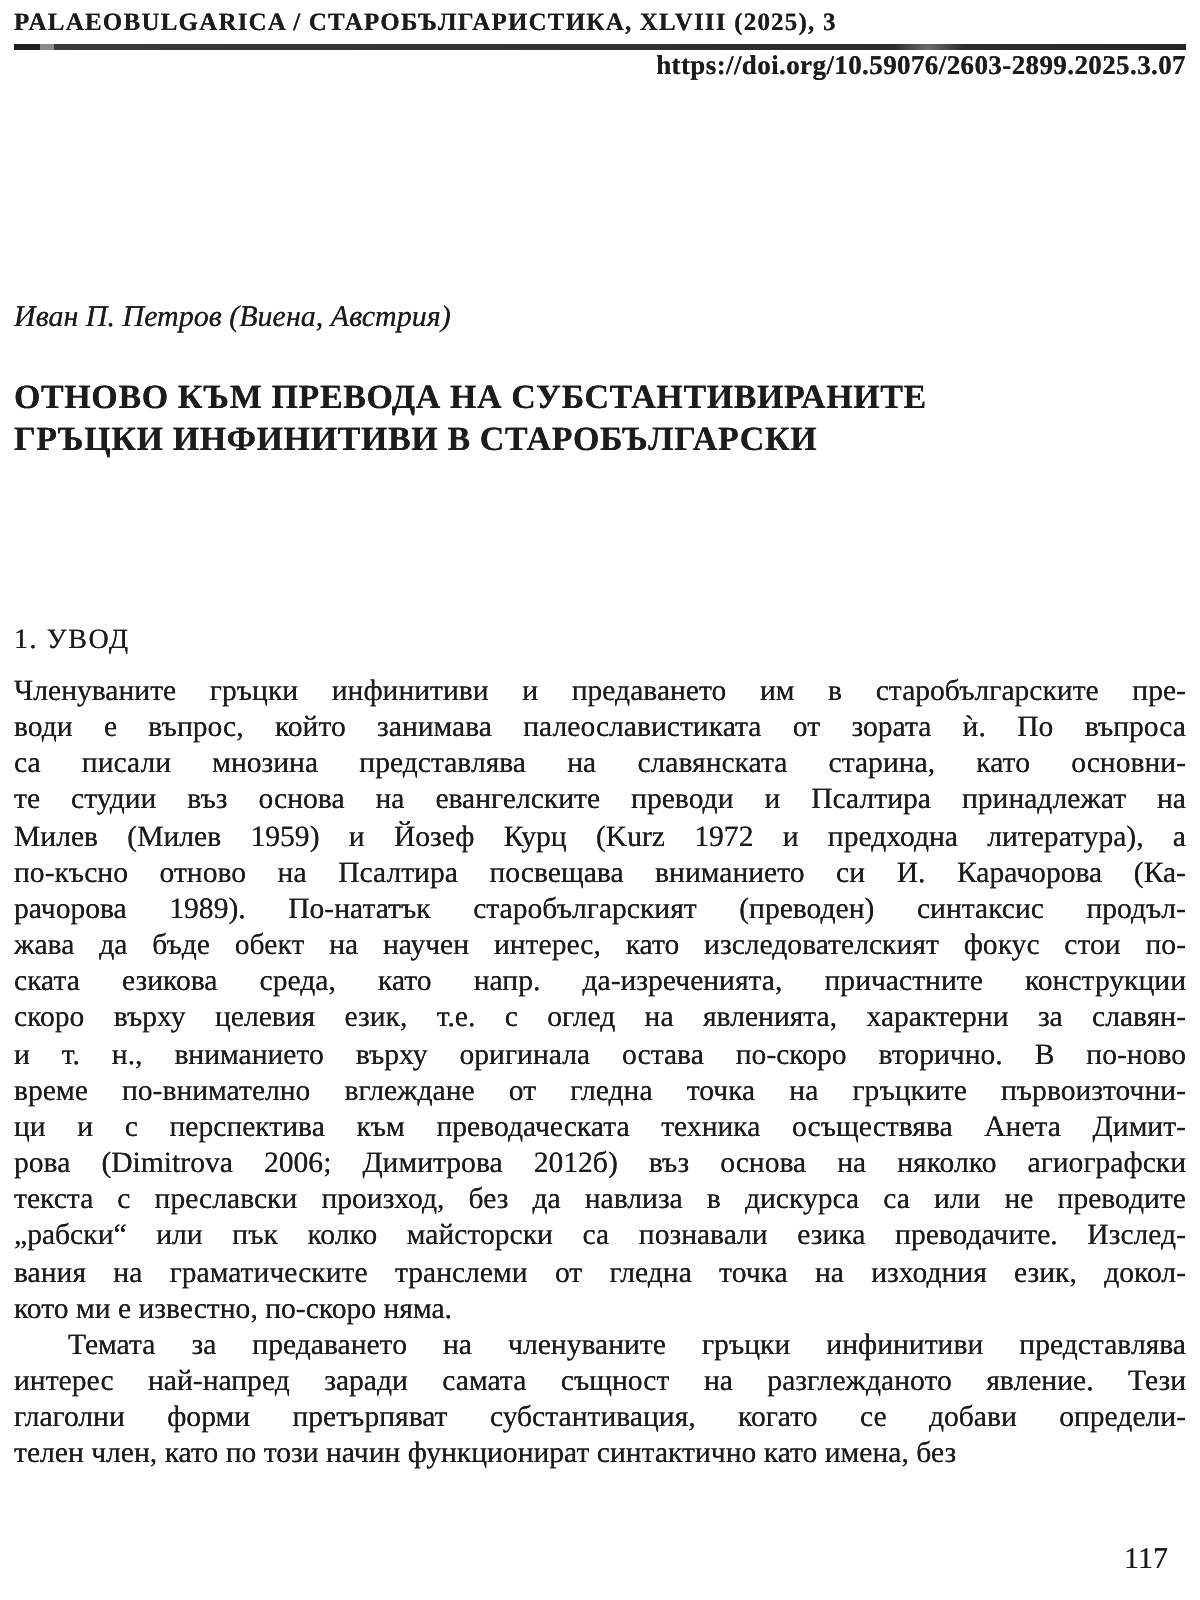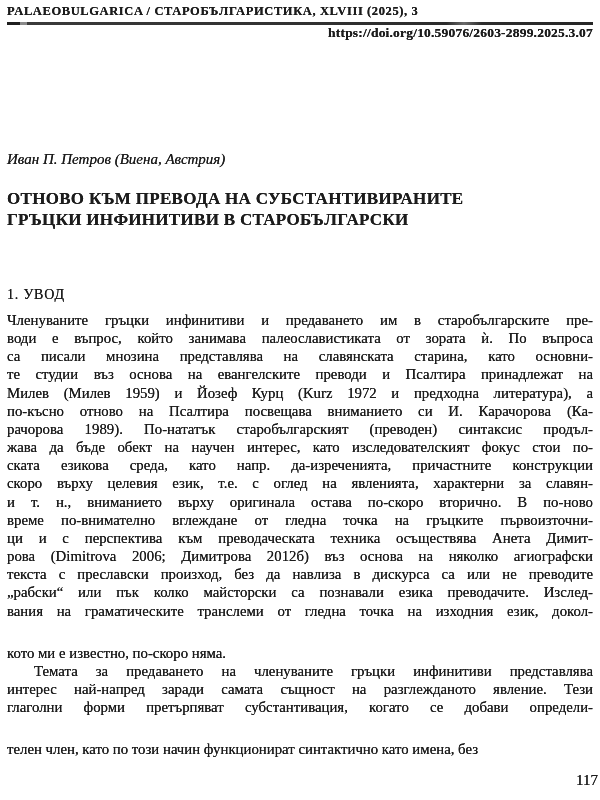--- a/index.html
+++ b/index.html
@@ -45,39 +45,39 @@
     line-height: 17px;
   }
   .article-title {
     margin-top: 20px;
     font-weight: bold;
     font-size: 17px;
     line-height: 21px;
     letter-spacing: 0.3px;
   }
   .section-heading {
-    margin-top: 58px;
+    margin-top: 84px;
     font-size: 14px;
     line-height: 14px;
     letter-spacing: 0.8px;
   }
   .para {
     font-size: 14.8px;
     line-height: 18.15px;
   }
   .para1 { margin-top: 9px; }
   .line {
     text-align: justify;
     text-align-last: justify;
   }
-  .para .line:last-child { text-align-last: left; margin-top: 24px; }
+  .para .line:last-child { text-align-last: left; }
   .para2 .line:first-child { text-indent: 27px; }
   .page-number {
     position: absolute;
-    right: 2px;
+    right: 16px;
     bottom: 12px;
     font-size: 15px;
     line-height: 16px;
   }
 </style>
 </head>
 <body>
 
 <div class="page">
 

